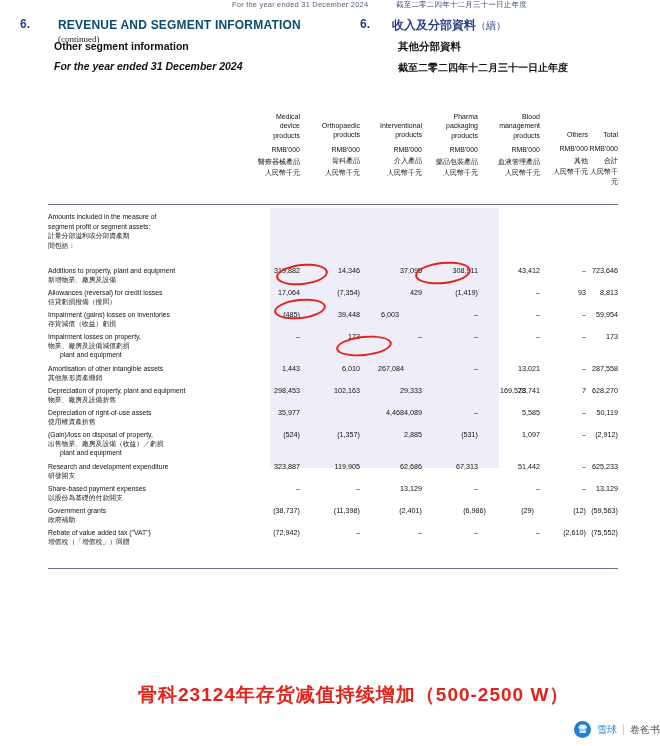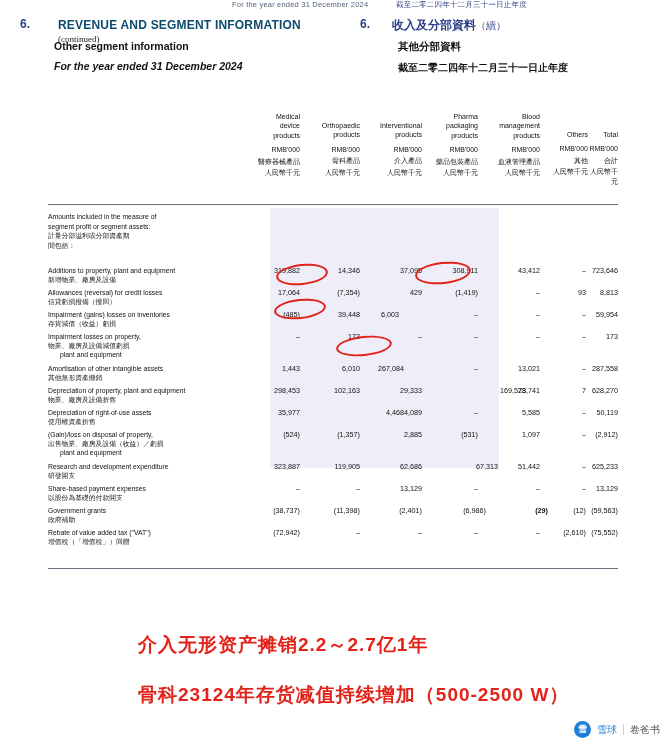--- a/index.html
+++ b/index.html
@@ -267,21 +267,21 @@
         <div class="val" style="left:430px;width:62px;">1,097</div>
         <div class="val" style="left:492px;width:46px;">–</div>
         <div class="val" style="left:538px;width:32px;">(2,912)</div>
       </div>
 
       <div class="row" style="position:absolute;left:0;top:254px;width:570px;">
         <div class="lbl"><span>Research and development expenditure</span><span class="cn">研發開支</span></div>
         <div class="val" style="left:190px;width:62px;">323,887</div>
         <div class="val" style="left:252px;width:60px;">119,905</div>
         <div class="val" style="left:312px;width:62px;">62,686</div>
-        <div class="val" style="left:374px;width:76px;">67,313</div>
+        <div class="val" style="left:374px;width:56px;">67,313</div>
         <div class="val" style="left:430px;width:62px;">51,442</div>
         <div class="val" style="left:492px;width:46px;">–</div>
         <div class="val" style="left:538px;width:32px;">625,233</div>
       </div>
 
       <div class="row" style="position:absolute;left:0;top:276px;width:570px;">
         <div class="lbl"><span>Share-based payment expenses</span><span class="cn">以股份為基礎的付款開支</span></div>
         <div class="val" style="left:190px;width:62px;">–</div>
         <div class="val" style="left:252px;width:60px;">–</div>
         <div class="val" style="left:312px;width:62px;">13,129</div>
@@ -290,21 +290,21 @@
         <div class="val" style="left:492px;width:46px;">–</div>
         <div class="val" style="left:538px;width:32px;">13,129</div>
       </div>
 
       <div class="row" style="position:absolute;left:0;top:298px;width:570px;">
         <div class="lbl"><span>Government grants</span><span class="cn">政府補助</span></div>
         <div class="val" style="left:190px;width:62px;">(38,737)</div>
         <div class="val" style="left:252px;width:60px;">(11,398)</div>
         <div class="val" style="left:312px;width:62px;">(2,401)</div>
         <div class="val" style="left:374px;width:64px;">(6,986)</div>
-        <div class="val" style="left:426px;width:74px;font-weight:bold;">(29)</div>
+        <div class="val" style="left:412px;width:74px;">(29)</div>
         <div class="val" style="left:492px;width:46px;">(12)</div>
         <div class="val" style="left:538px;width:32px;">(59,563)</div>
       </div>
 
       <div class="row" style="position:absolute;left:0;top:320px;width:570px;">
         <div class="lbl"><span>Rebate of value added tax ("VAT")</span><span class="cn">增值稅（「增值稅」）回贈</span></div>
         <div class="val" style="left:190px;width:62px;">(72,942)</div>
         <div class="val" style="left:252px;width:60px;">–</div>
         <div class="val" style="left:312px;width:62px;">–</div>
         <div class="val" style="left:374px;width:56px;">–</div>
@@ -316,21 +316,20 @@
     </div>
 
     <div class="rule" style="top:456px;"></div>
   </div>
 
   <div class="circle" style="left:276px;top:264px;width:48px;height:17px;"></div>
   <div class="circle" style="left:415px;top:262px;width:52px;height:18px;"></div>
   <div class="circle" style="left:274px;top:299px;width:48px;height:16px;"></div>
   <div class="circle" style="left:336px;top:336px;width:52px;height:16px;"></div>
 
-  <div class="hand ann3">介入无形资产摊销2.2～2.7亿1年</div>
   <div class="hand ann4">骨科23124年存货减值持续增加（500-2500 W）</div>
 
   <div class="wm">
     <div class="wm-logo">雪</div>
     <div class="wm-t1">雪球</div>
     <div class="wm-sep"></div>
     <div class="wm-t2">卷爸书房</div>
   </div>
 
 </div>

